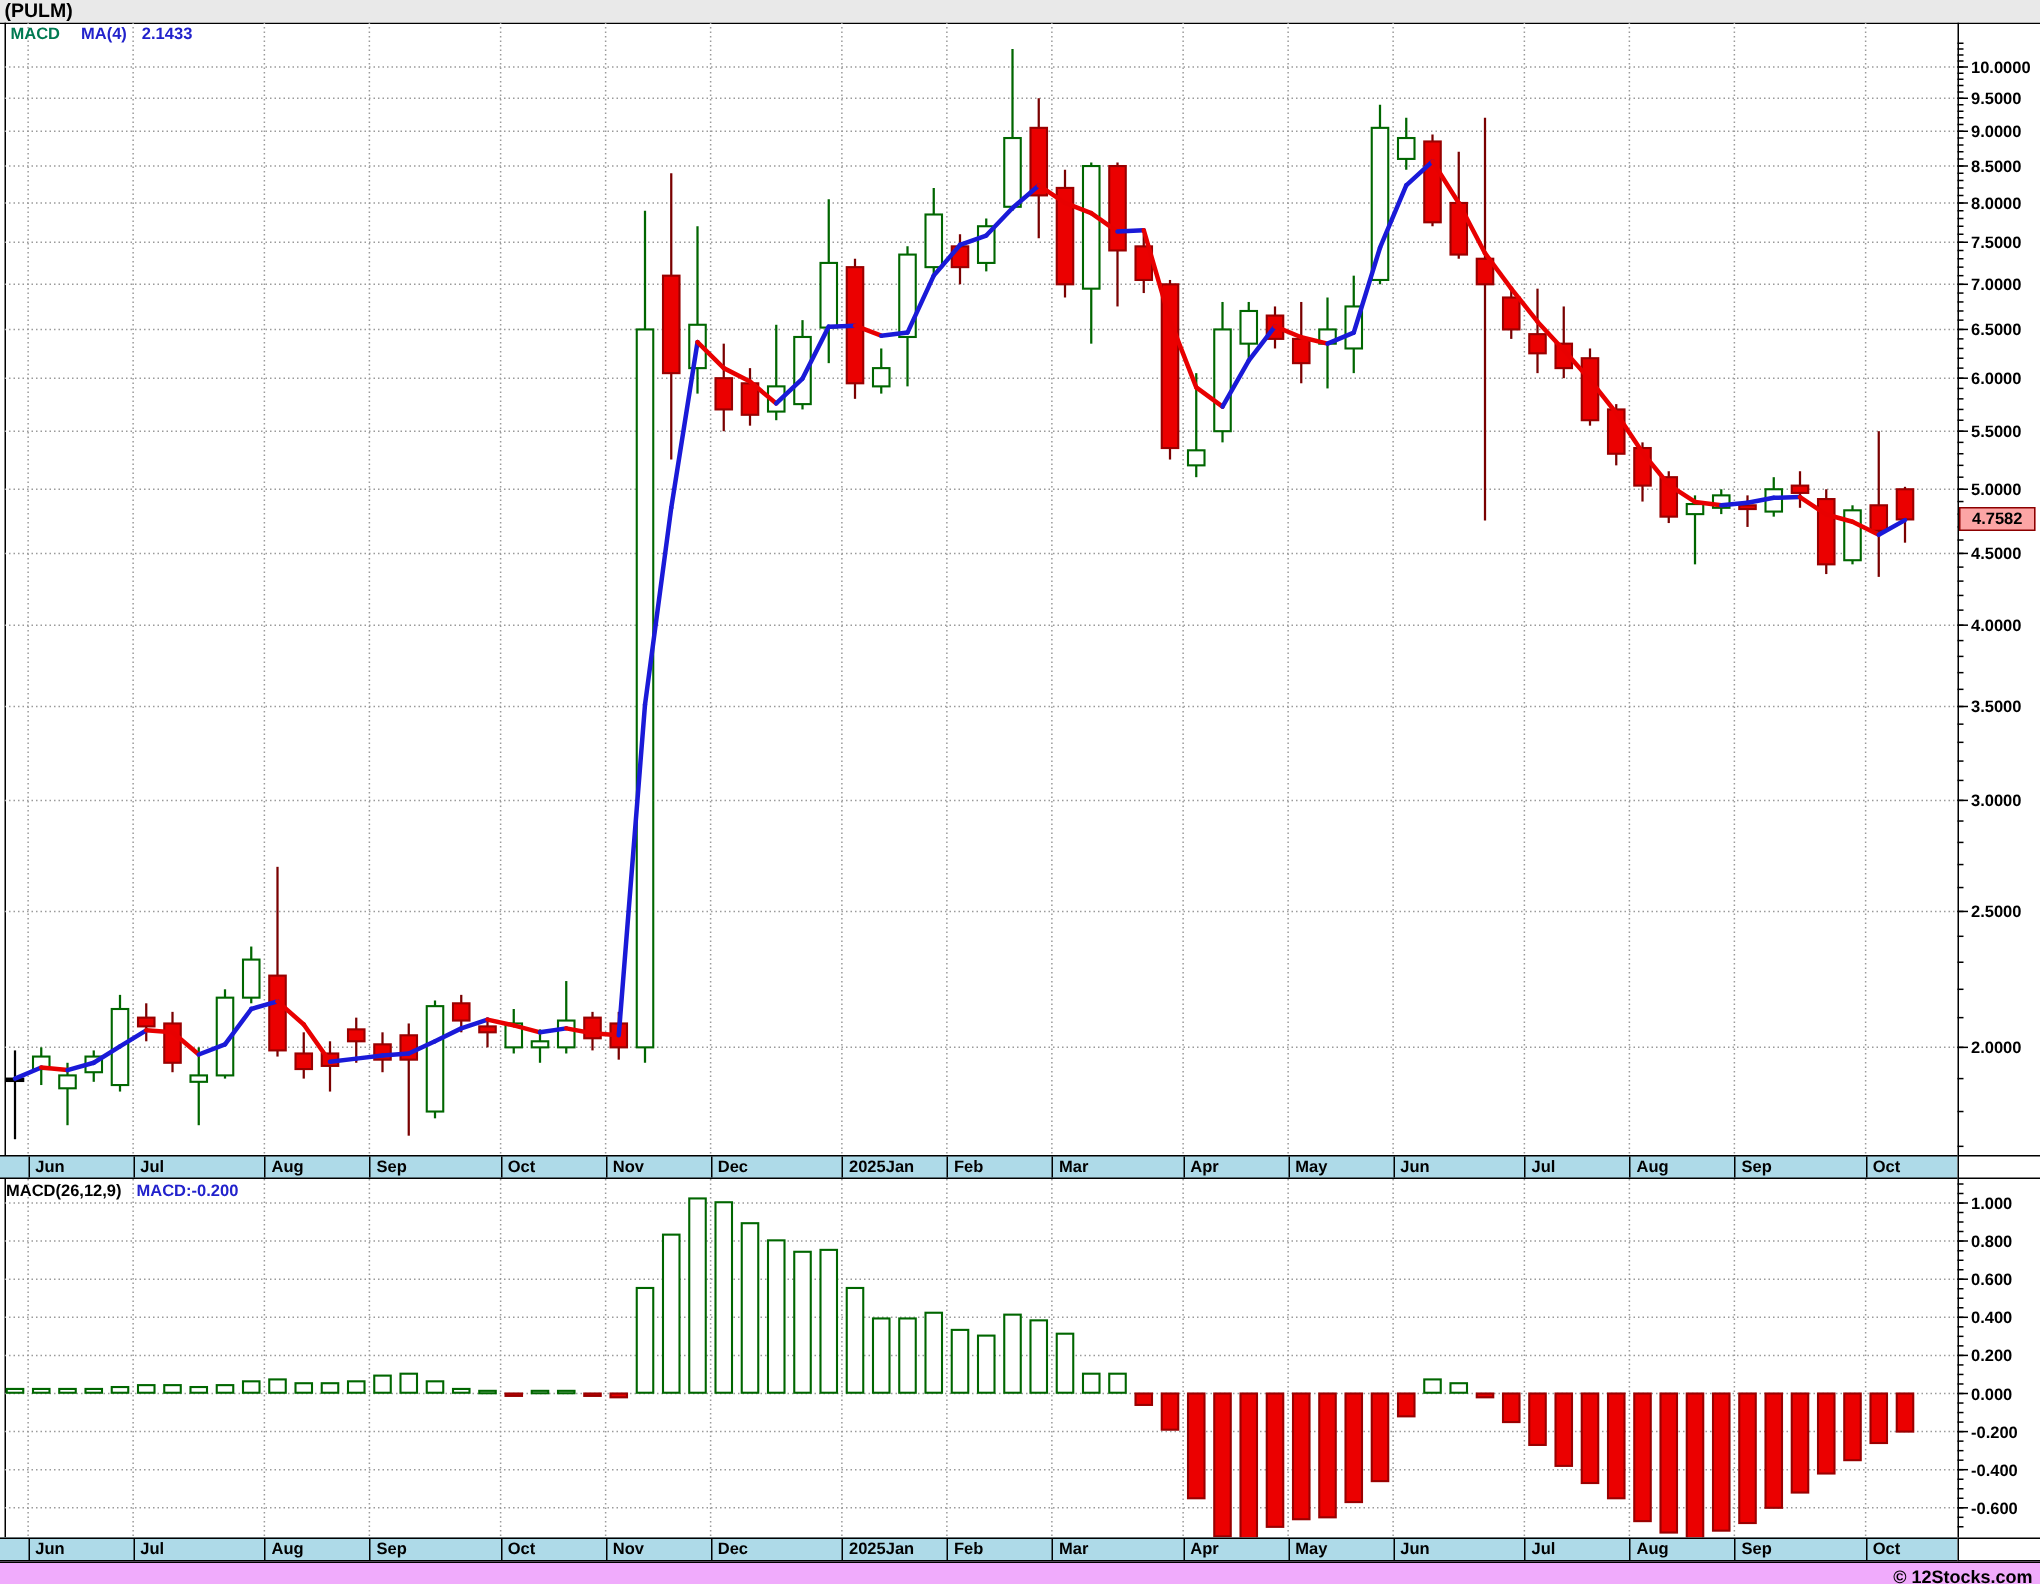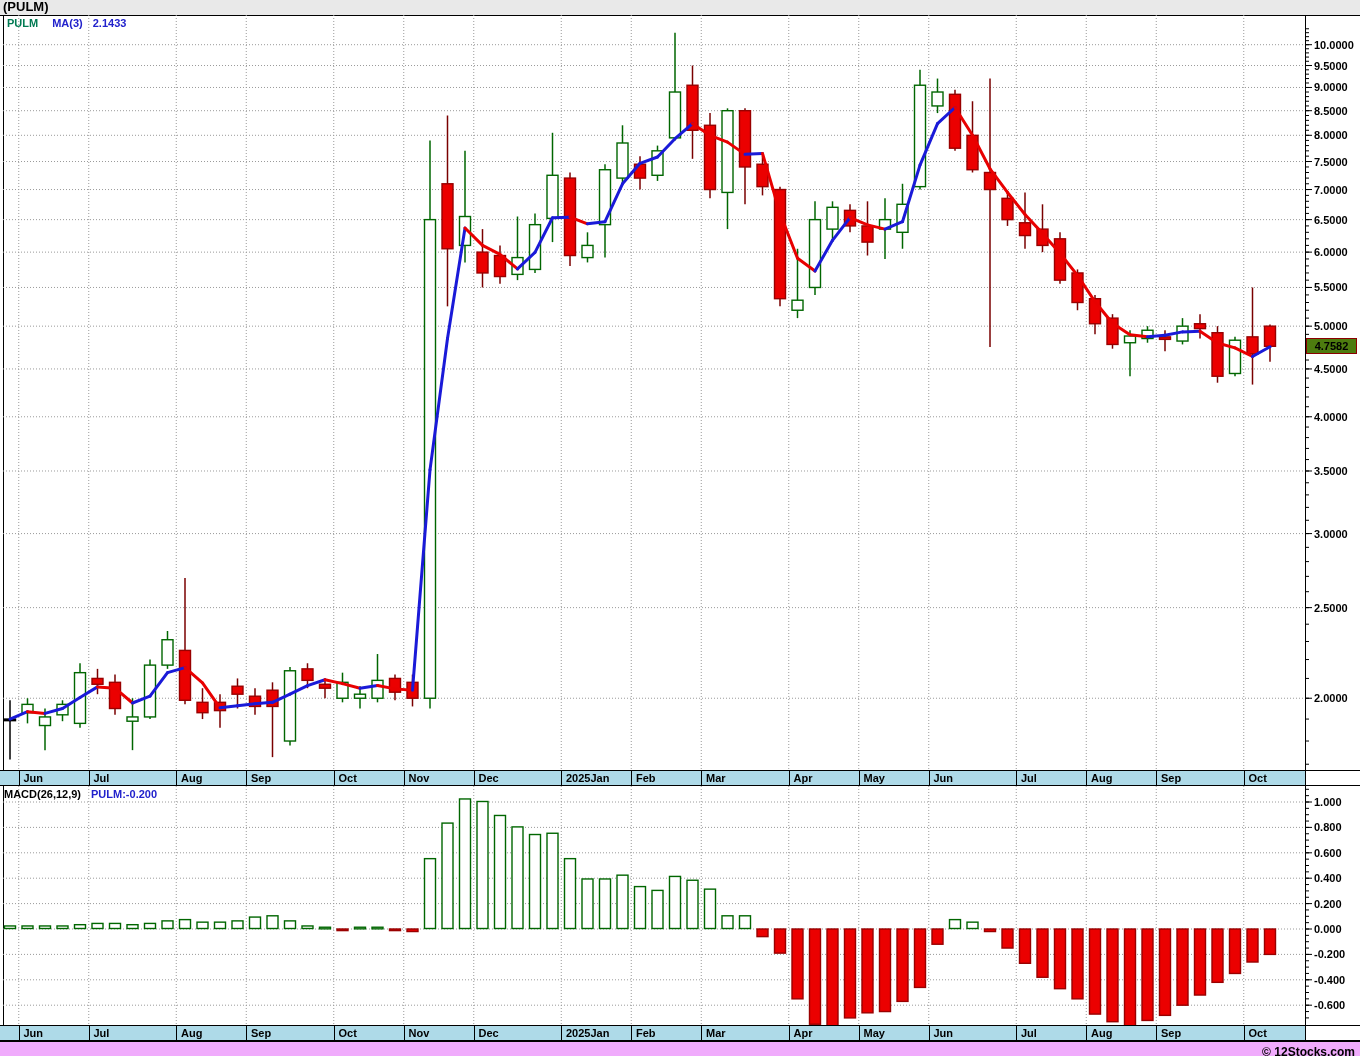--- a/index.html
+++ b/index.html
@@ -15,21 +15,21 @@
   #macd-chart { left:0; top:786px; }
   .legend-row { font:bold 11px "Liberation Sans",sans-serif; white-space:nowrap; }
   #main-legend { left:7px; top:17px; }
   #macd-legend { left:4px; top:788px; }
   .sym-green { color:#007A52; }
   .txt-blue { color:#2222CC; }
   .ma-gap { margin-left:14px; }
   .val-gap { margin-left:10px; }
   #price-badge {
     left:1306px; width:49px; height:14px;
-    background:#4d7c0f; border:1px solid #8B0000;
+    background:#fca5a5; border:1px solid #8B0000;
     font:bold 11px "Liberation Sans",sans-serif; color:#000;
     text-align:center; line-height:14px;
   }
   .month-strip { left:0; width:1236px; height:16px; }
   .strip-blue {
     position:absolute; left:0; top:0; width:1305px; height:16px;
     background:#AEDAE8; border-top:1px solid #000; border-bottom:1px solid #000;
     box-sizing:border-box;
   }
   .strip-white {
@@ -433,21 +433,21 @@
     <line x1="1147.5" y1="321.86042126431687" x2="1165" y2="320.196216719415" stroke="#1A1AD8" stroke-width="3" stroke-linecap="round"></line>
     <line x1="1165" y1="320.196216719415" x2="1182.5" y2="316.88813047579" stroke="#1A1AD8" stroke-width="3" stroke-linecap="round"></line>
     <line x1="1182.5" y1="316.88813047579" x2="1200" y2="316.33939344555444" stroke="#1A1AD8" stroke-width="3" stroke-linecap="round"></line>
     <line x1="1200" y1="316.33939344555444" x2="1217.5" y2="328.0215308321584" stroke="#E80000" stroke-width="3" stroke-linecap="round"></line>
     <line x1="1217.5" y1="328.0215308321584" x2="1235" y2="332.8472505347305" stroke="#E80000" stroke-width="3" stroke-linecap="round"></line>
     <line x1="1235" y1="332.8472505347305" x2="1252.5" y2="341.5056881811864" stroke="#E80000" stroke-width="3" stroke-linecap="round"></line>
     <line x1="1252.5" y1="341.5056881811864" x2="1270" y2="331.75787653542534" stroke="#1A1AD8" stroke-width="3" stroke-linecap="round"></line>
   </svg>
 
 <div id="main-legend" class="abs legend-row">
-  <span class="sym-green">PULM</span><span class="txt-blue ma-gap">MA(3)</span><span class="txt-blue val-gap">2.1433</span>
+  <span class="sym-green">MACD</span><span class="txt-blue ma-gap">MA(4)</span><span class="txt-blue val-gap">2.1433</span>
 </div>
 
 <div id="price-badge" class="abs" style="top: 338.291px;">4.7582</div>
 
 <div id="strip1" class="abs month-strip">
     <div class="strip-blue"></div>
     <div class="strip-white"></div>
     <div class="strip-tick" style="left: 18.75px;"></div>
     <div class="strip-tick" style="left: 88.75px;"></div>
     <div class="strip-tick" style="left: 176.25px;"></div>
@@ -638,21 +638,21 @@
     <rect x="1159.5" y="143" width="11" height="86.36000000000001" fill="#EB0000" stroke="#990000" stroke-width="1.4"></rect>
     <rect x="1177" y="143" width="11" height="76.19999999999999" fill="#EB0000" stroke="#990000" stroke-width="1.4"></rect>
     <rect x="1194.5" y="143" width="11" height="66.04000000000002" fill="#EB0000" stroke="#990000" stroke-width="1.4"></rect>
     <rect x="1212" y="143" width="11" height="53.34" fill="#EB0000" stroke="#990000" stroke-width="1.4"></rect>
     <rect x="1229.5" y="143" width="11" height="44.44999999999999" fill="#EB0000" stroke="#990000" stroke-width="1.4"></rect>
     <rect x="1247" y="143" width="11" height="33.02000000000001" fill="#EB0000" stroke="#990000" stroke-width="1.4"></rect>
     <rect x="1264.5" y="143" width="11" height="25.400000000000006" fill="#EB0000" stroke="#990000" stroke-width="1.4"></rect>
   </svg>
 
 <div id="macd-legend" class="abs legend-row">
-  <span>MACD(26,12,9)</span><span class="txt-blue val-gap">PULM:-0.200</span>
+  <span>MACD(26,12,9)</span><span class="txt-blue val-gap">MACD:-0.200</span>
 </div>
 
 <div id="strip2" class="abs month-strip">
     <div class="strip-blue"></div>
     <div class="strip-white"></div>
     <div class="strip-tick" style="left: 18.75px;"></div>
     <div class="strip-tick" style="left: 88.75px;"></div>
     <div class="strip-tick" style="left: 176.25px;"></div>
     <div class="strip-tick" style="left: 246.25px;"></div>
     <div class="strip-tick" style="left: 333.75px;"></div>

